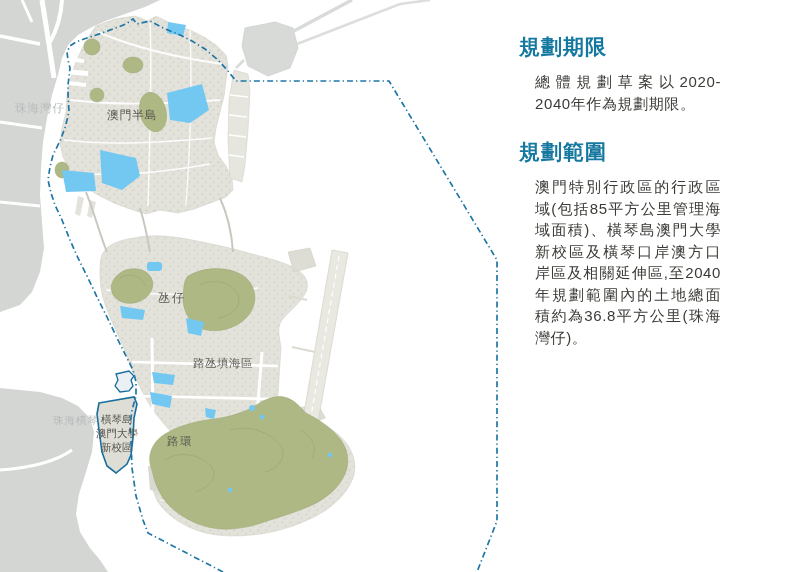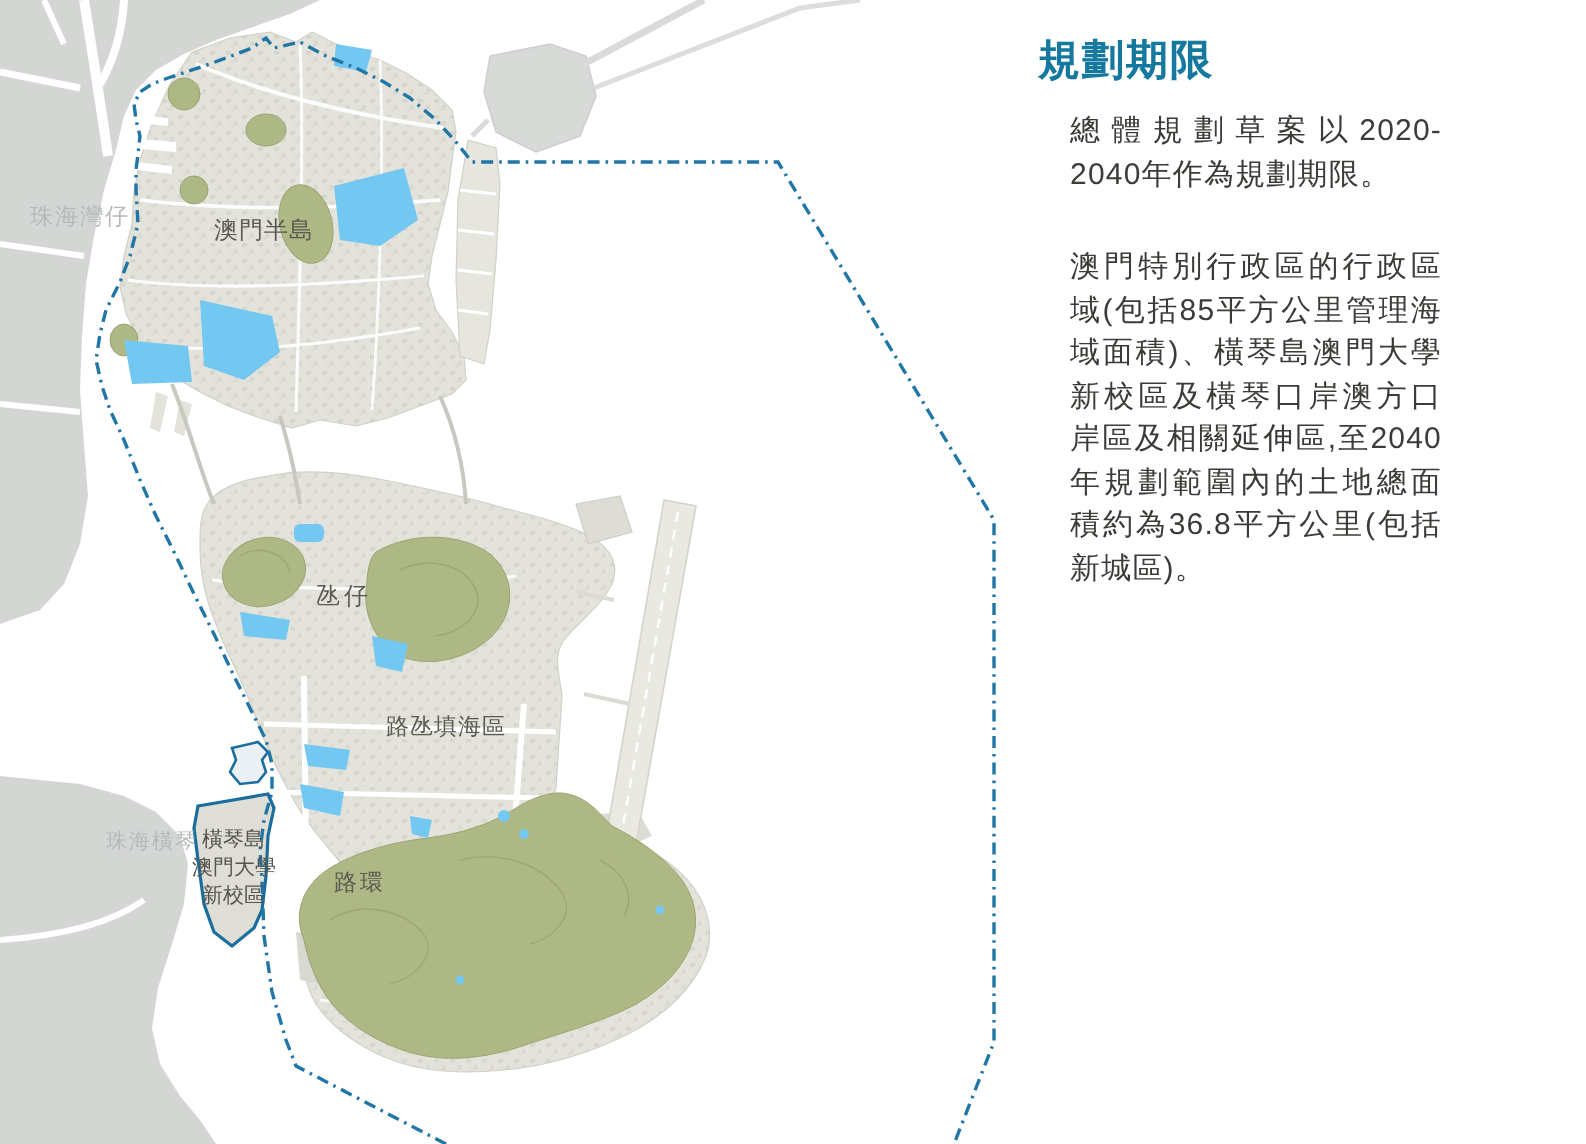--- a/index.html
+++ b/index.html
@@ -1,20 +1,20 @@
 <!DOCTYPE html>
 <html><head>
 <meta charset="utf-8">
 <style>
   html,body{margin:0;padding:0;background:#ffffff;}
   body{font-family:"Liberation Sans","DejaVu Sans",sans-serif;}
   .page{position:relative;width:793px;height:572px;background:#ffffff;overflow:hidden;}
   .map-wrap{position:absolute;left:0;top:0;width:510px;height:456px;}
   .panel{position:absolute;left:519px;top:18px;width:202px;}
-  .panel h2{font-size:21px;line-height:26px;font-weight:bold;color:#15789f;margin:0 0 11px 0;letter-spacing:1px;}
+  .panel h2{font-size:21px;line-height:26px;font-weight:bold;color:#15789f;margin:16px 0 11px 0;letter-spacing:1px;}
   .panel p{font-size:15px;line-height:21.5px;color:#3b3b37;margin:0 0 25px 16px;
            text-align:justify;text-justify:inter-character;letter-spacing:0.6px;}
   .panel section{display:block;}
   svg text{font-family:"Liberation Sans","DejaVu Sans",sans-serif;}
 </style>
 </head>
 <body>
 
 <div class="page">
 
@@ -162,17 +162,18 @@
     </g>
   </svg>
   </div>
 
   <div class="panel">
     <section>
       <h2>規劃期限</h2>
       <p>總體規劃草案以2020-2040年作為規劃期限。</p>
     </section>
     <section>
-      <p>澳門特別行政區的行政區域(包括85平方公里管理海域面積)、橫琴島澳門大學新校區及橫琴口岸澳方口岸區及相關延伸區,至2040年規劃範圍內的土地總面積約為36.8平方公里(包括新城區)。</p>
+      <h2>規劃範圍</h2>
+      <p>澳門特別行政區的行政區域(包括85平方公里管理海域面積)、橫琴島澳門大學新校區及橫琴口岸澳方口岸區及相關延伸區,至2040年規劃範圍內的土地總面積約為36.8平方公里(珠海灣仔)。</p>
     </section>
   </div>
 
 </div>
 
 </body></html>

